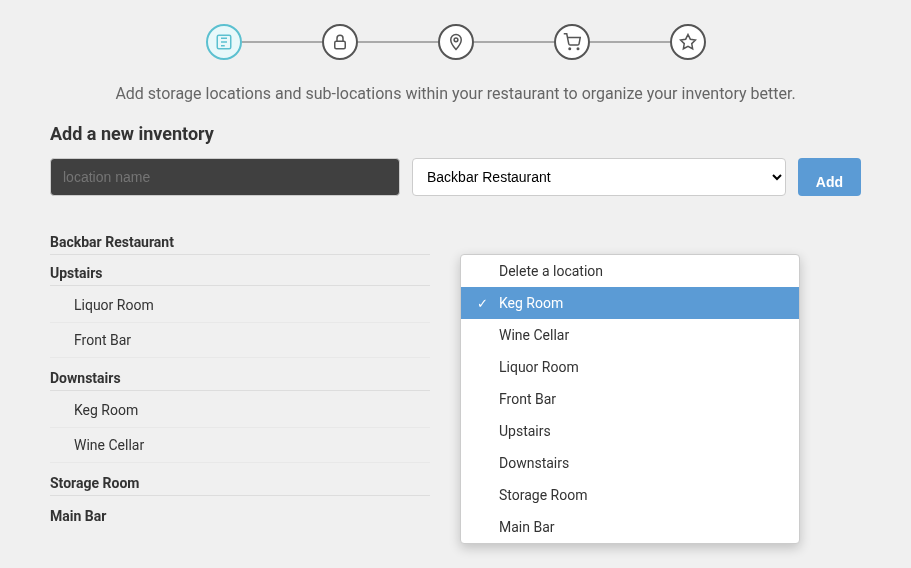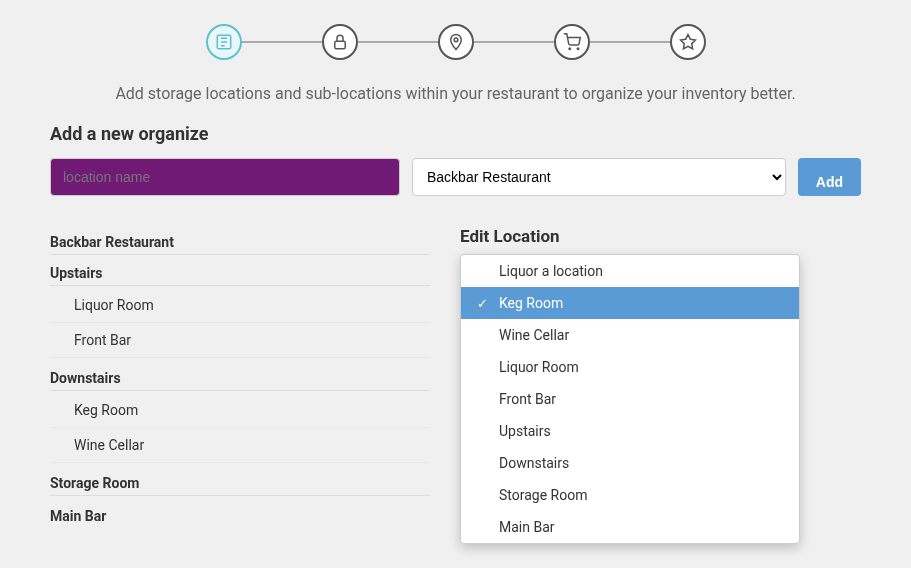--- a/index.html
+++ b/index.html
@@ -77,21 +77,21 @@
       margin-bottom: 30px;
     }
     .location-input {
       width: 350px;
       height: 38px;
       border: 1px solid #ccc;
       border-radius: 4px;
       padding: 0 12px;
       font-size: 14px;
       color: #999;
-      background: #701a75;
+      background: #404040;
       outline: none;
     }
     .location-select {
       flex: 1;
       height: 38px;
       border: 1px solid #ccc;
       border-radius: 4px;
       padding: 0 10px;
       font-size: 14px;
       background: #fff;
@@ -239,21 +239,21 @@
       <polygon points="12 2 15.09 8.26 22 9.27 17 14.14 18.18 21.02 12 17.77 5.82 21.02 7 14.14 2 9.27 8.91 8.26 12 2"></polygon>
     </svg>
   </div>
 </div>
 
 <div class="header">
   <p>Add storage locations and sub-locations within your restaurant to organize your inventory better.</p>
 </div>
 
 <div class="main-content">
-  <div class="section-title">Add a new organize</div>
+  <div class="section-title">Add a new inventory</div>
 
   <div class="add-location-form">
     <input class="location-input" type="text" placeholder="location name" style="">
     <select class="location-select">
       <option>Backbar Restaurant</option>
     </select>
     <button class="add-btn">Add</button>
   </div>
 
   <div class="two-col">
@@ -267,26 +267,25 @@
 
       <div class="loc-group-header" style="font-weight:700; padding-left:0; margin-top:4px;">Downstairs</div>
       <div class="loc-item">Keg Room</div>
       <div class="loc-item">Wine Cellar</div>
 
       <div class="loc-group-header" style="font-weight:700; padding-left:0; margin-top:4px;">Storage Room</div>
       <div class="loc-group-header" style="font-weight:700; padding-left:0; margin-top:4px; border:none;">Main Bar</div>
     </div>
 
     <div class="edit-panel">
-      <div class="edit-panel-header">Edit Location</div>
 
       <div class="dropdown-overlay">
         <div class="dropdown-item">
           <span class="checkmark"> </span>
-          <span>Liquor a location</span>
+          <span>Delete a location</span>
         </div>
         <div class="dropdown-item selected">
           <span class="checkmark">✓</span>
           <span>Keg Room</span>
         </div>
         <div class="dropdown-item">
           <span class="checkmark"> </span>
           <span>Wine Cellar</span>
         </div>
         <div class="dropdown-item">

